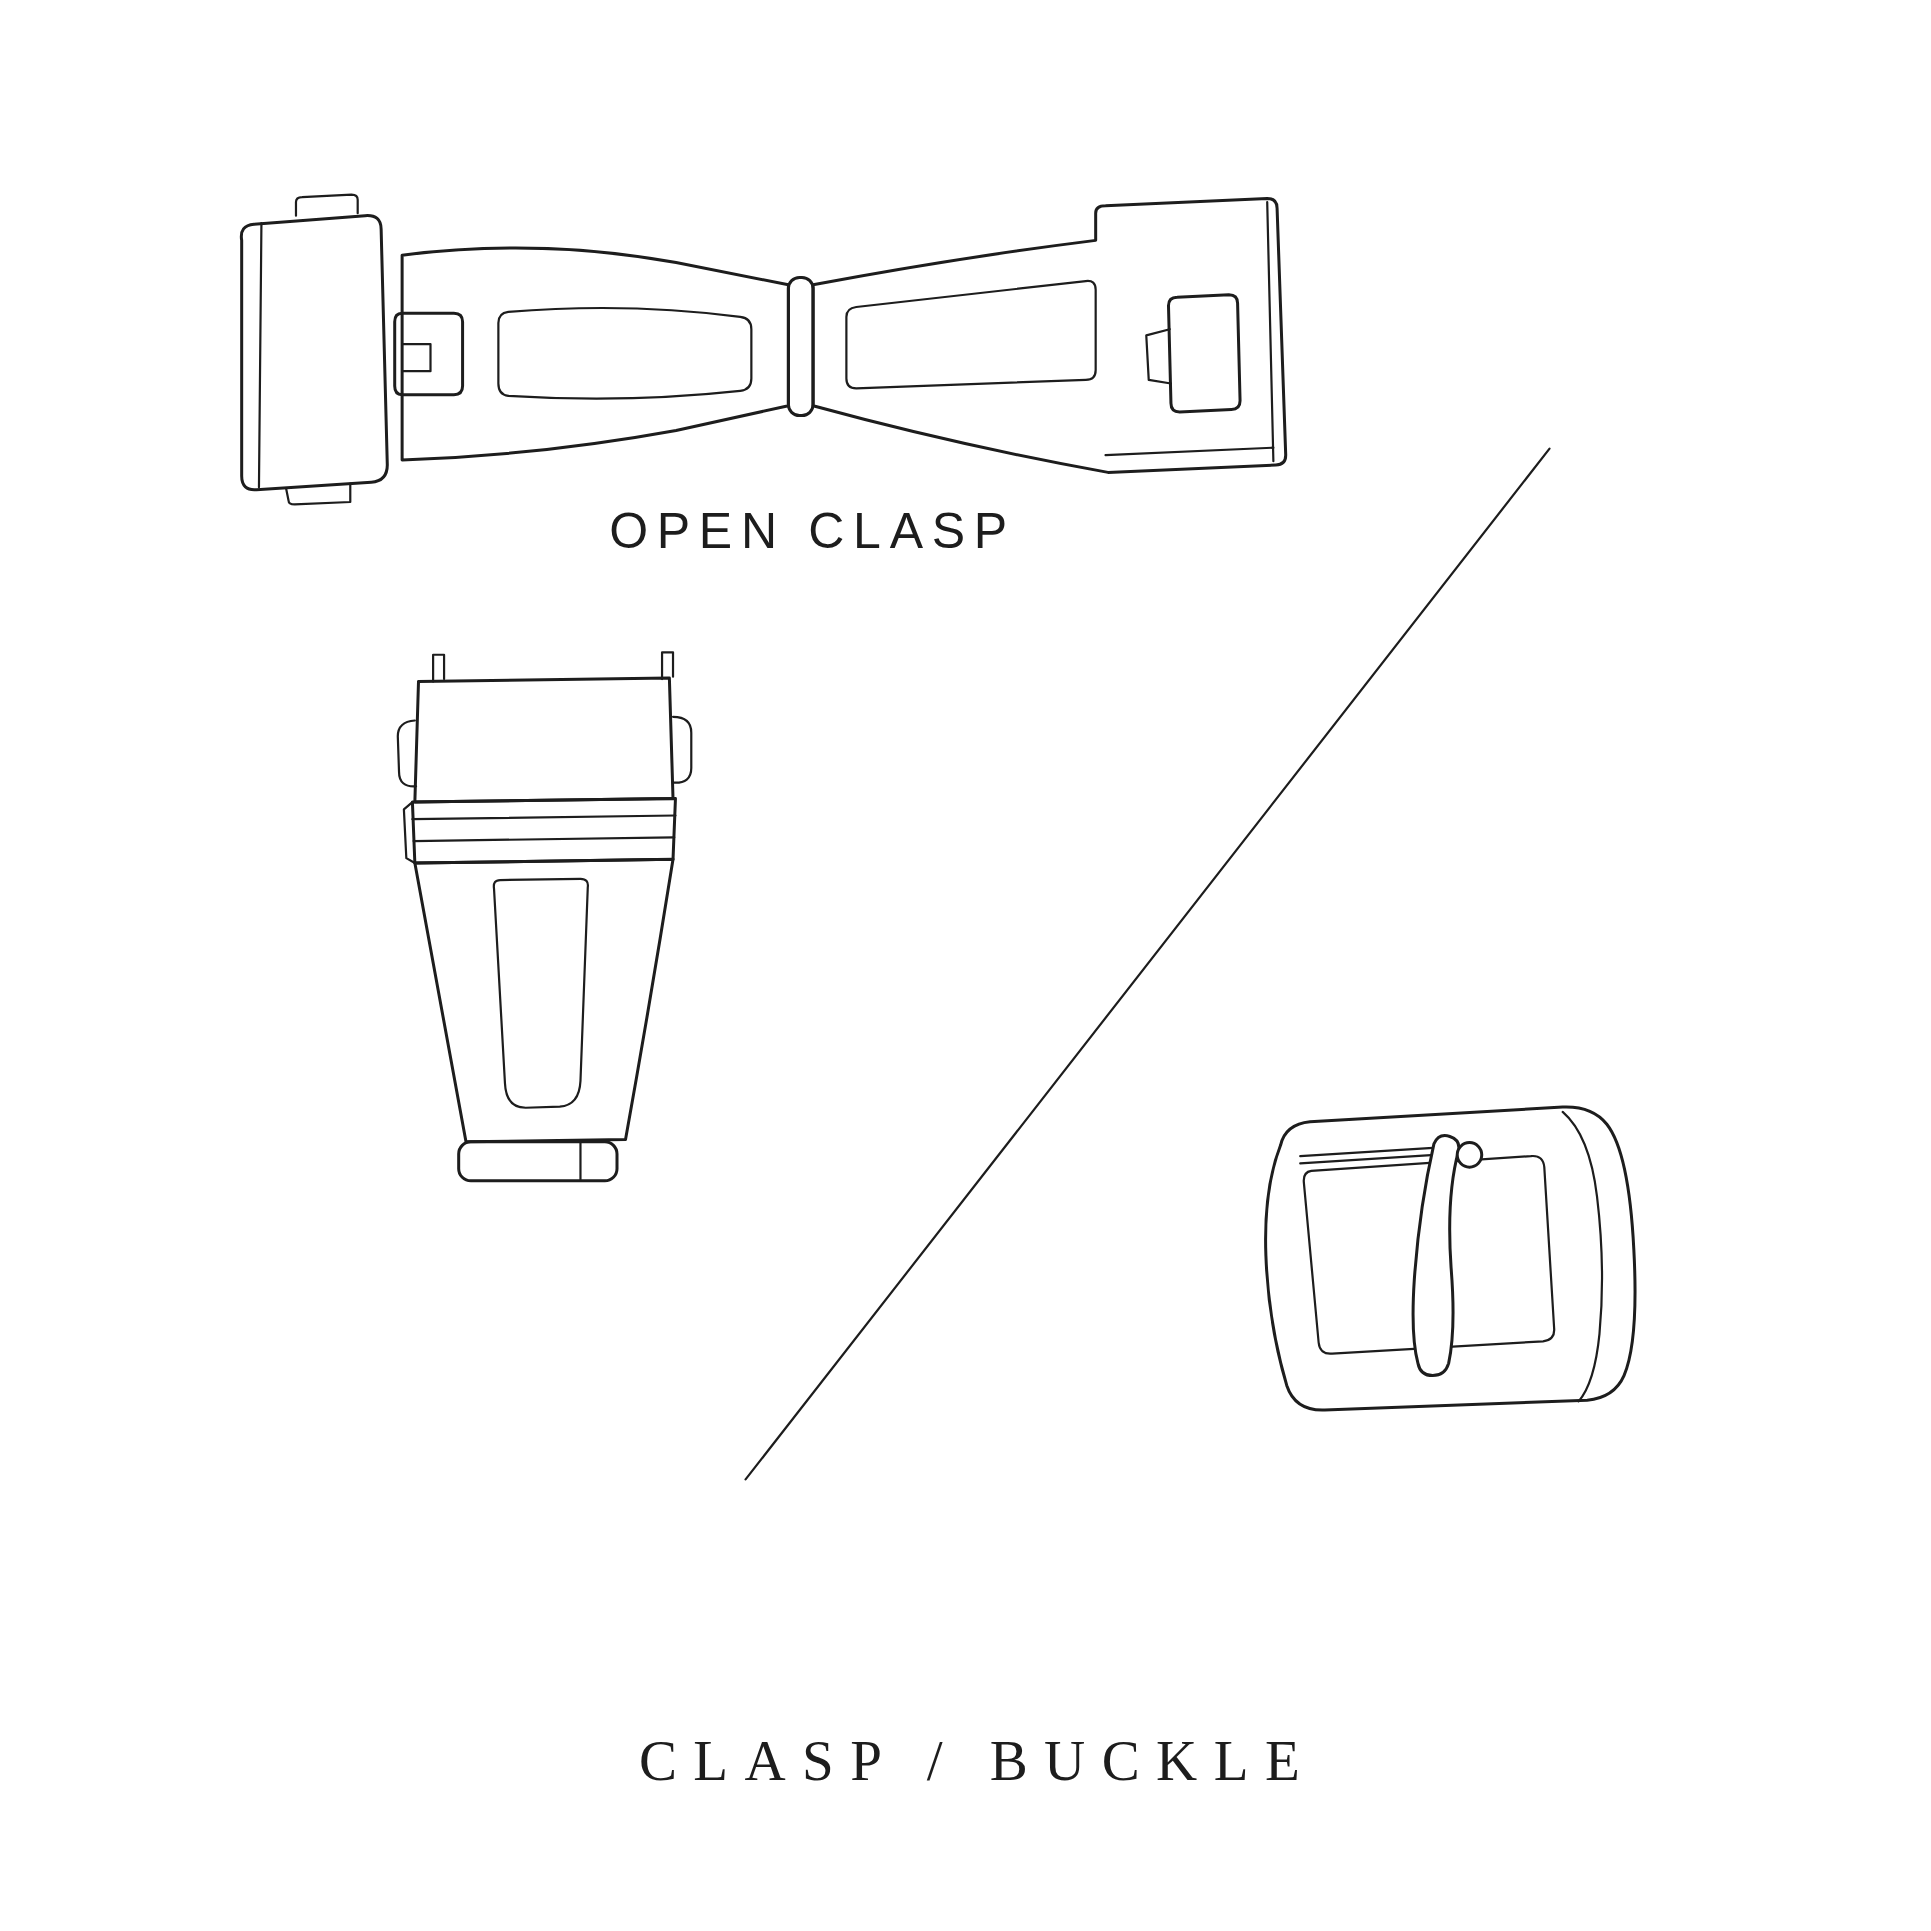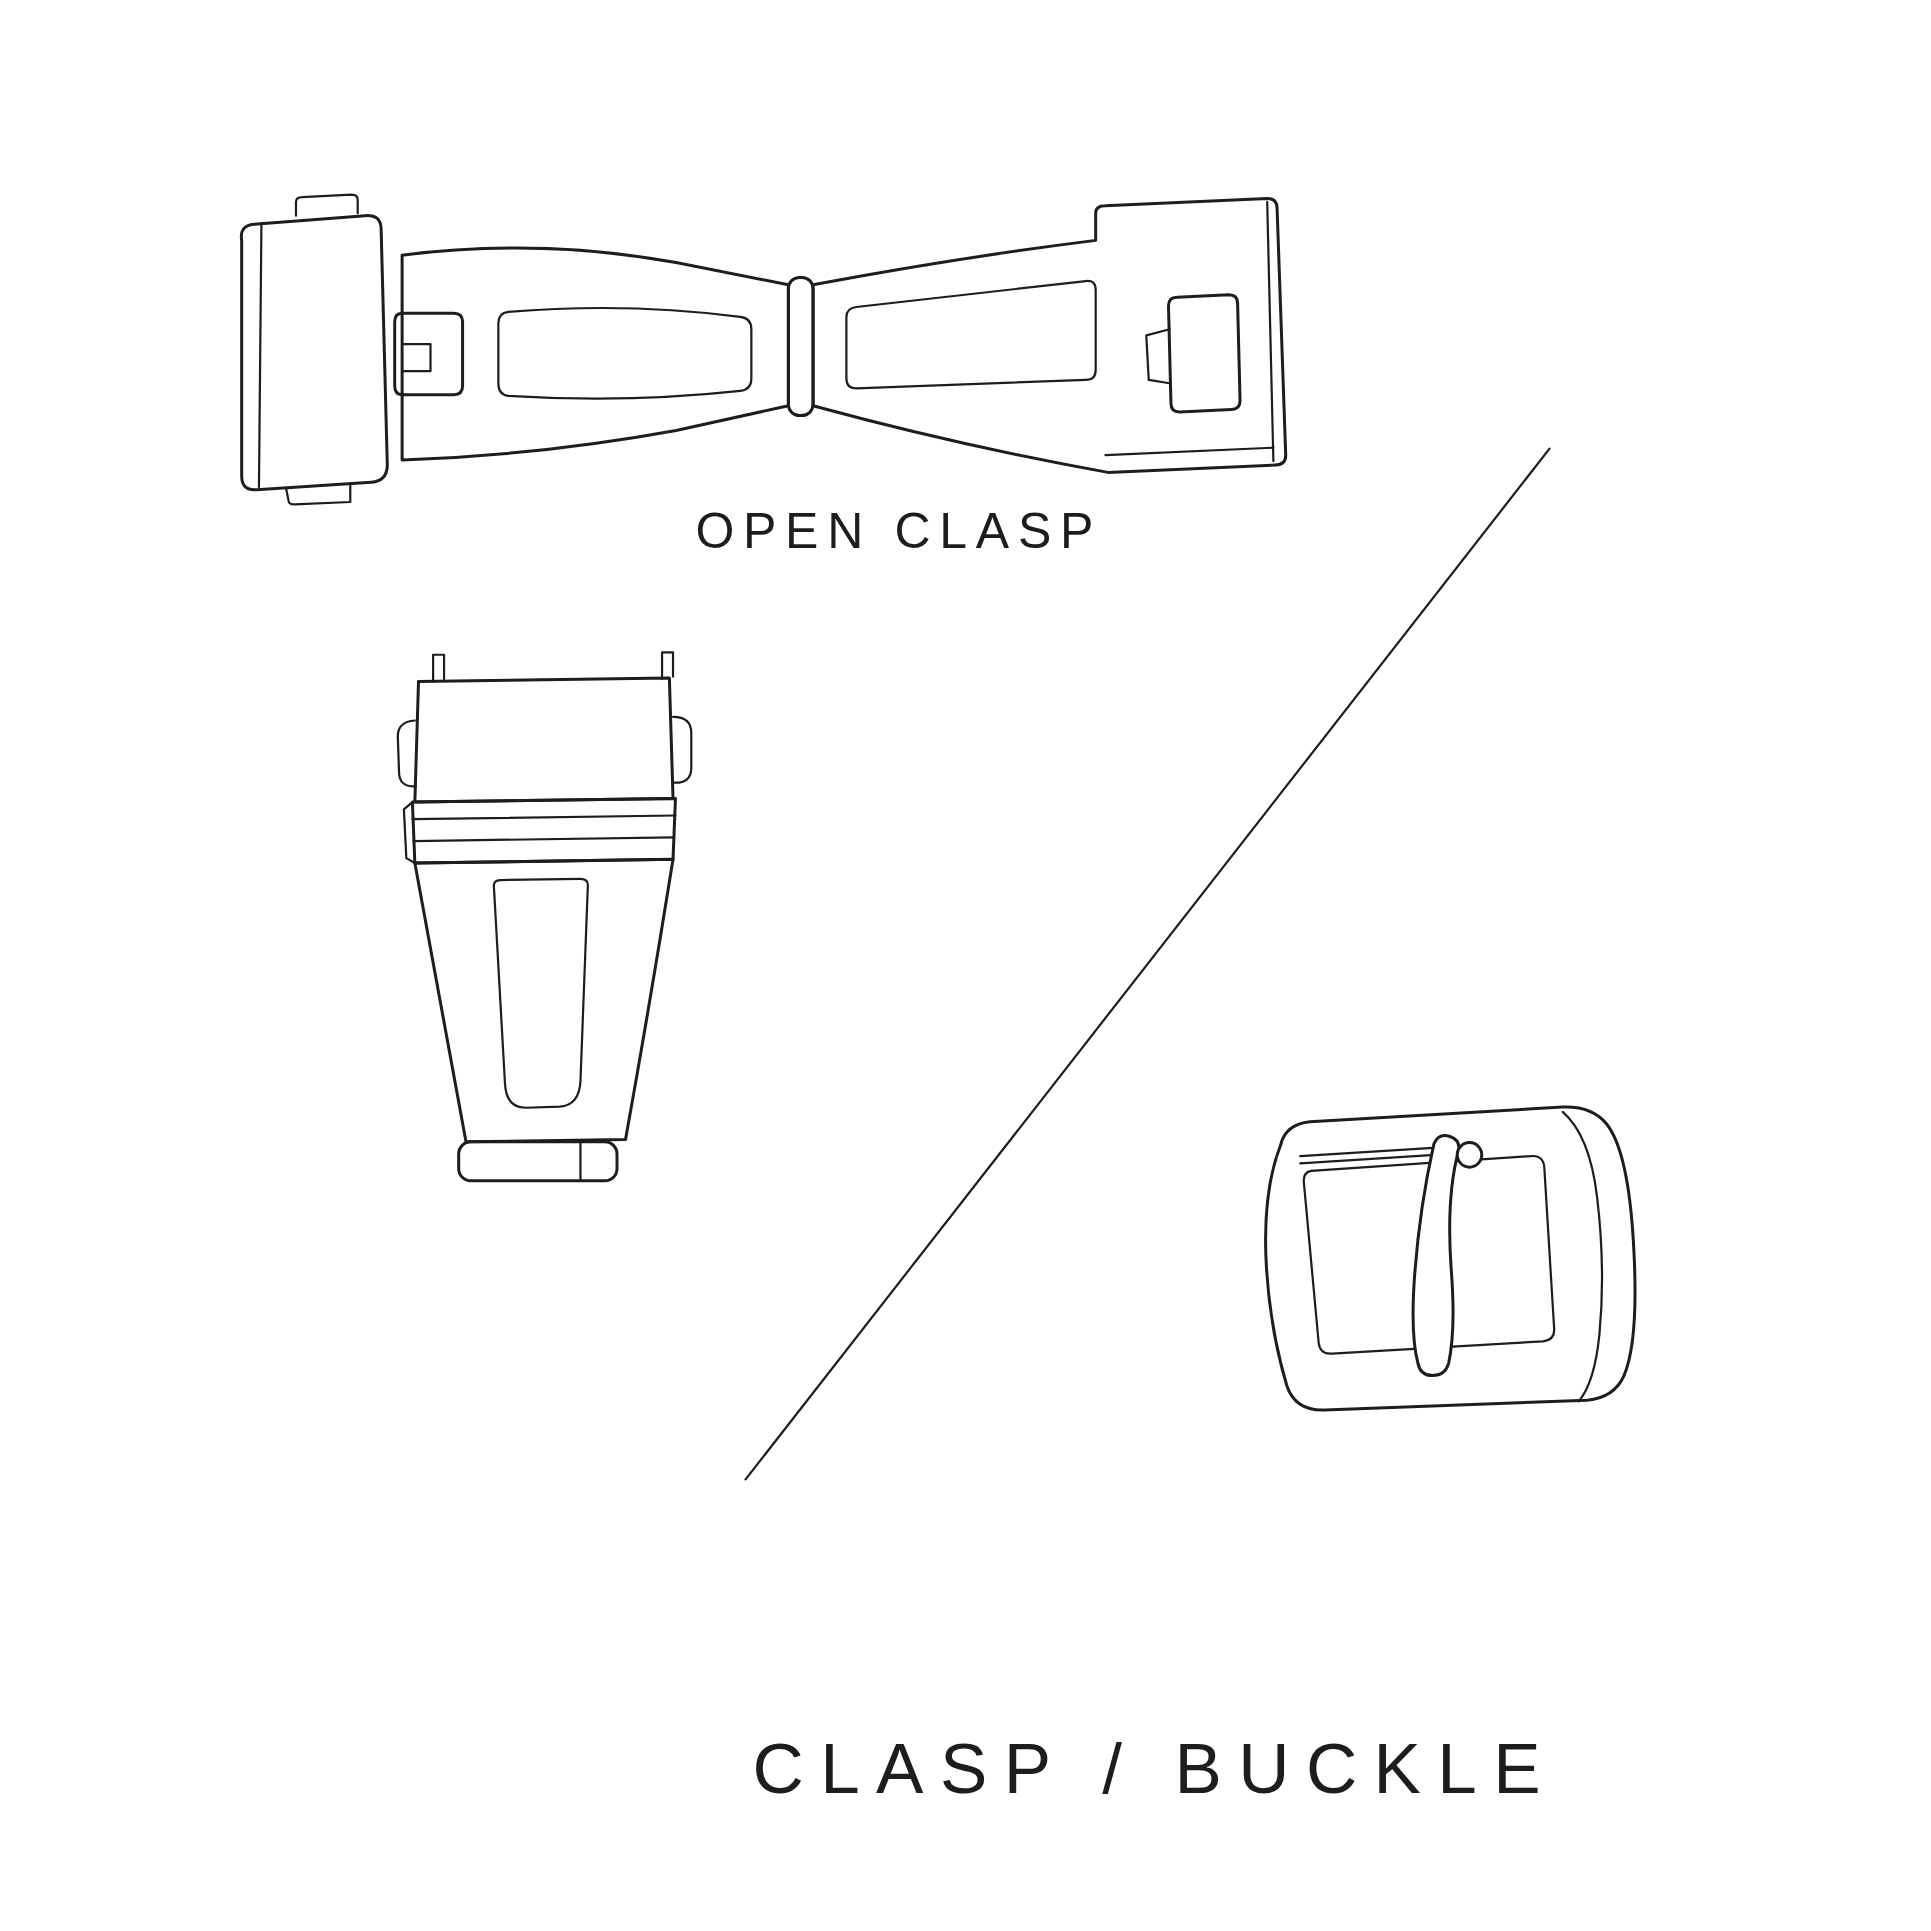--- a/index.html
+++ b/index.html
@@ -15,32 +15,33 @@
     height: 1931px;
     background: var(--bg);
     overflow: hidden;
     color: var(--ink);
   }
   .figure { position: absolute; }
   .figure svg { display: block; width: 100%; height: 100%; color: var(--ink); }
   .figure svg * { vector-effect: non-scaling-stroke; }
   .caption {
     position: absolute;
-    text-align: right;
+    text-align: center;
     color: var(--ink);
     font-weight: 400;
   }
   .caption.small {
     font-size: 50px;
     letter-spacing: 8.7px;
   }
   .caption.title {
-    font-size: 71px;
+    font-size: 57px;
     letter-spacing: 16.4px;
     font-weight: 400;
+    font-family: Liberation Serif, serif;
   }
   .stroke { fill: none; stroke: currentColor; stroke-width: 3; stroke-linejoin: round; stroke-linecap: round; }
   .stroke-thin { fill: none; stroke: currentColor; stroke-width: 2.2; stroke-linejoin: round; stroke-linecap: round; }
   .stroke-fill { fill: var(--bg); stroke: currentColor; stroke-width: 3; stroke-linejoin: round; stroke-linecap: round; }
 </style>
 </head>
 <body>
 
 <div class="canvas">
 

